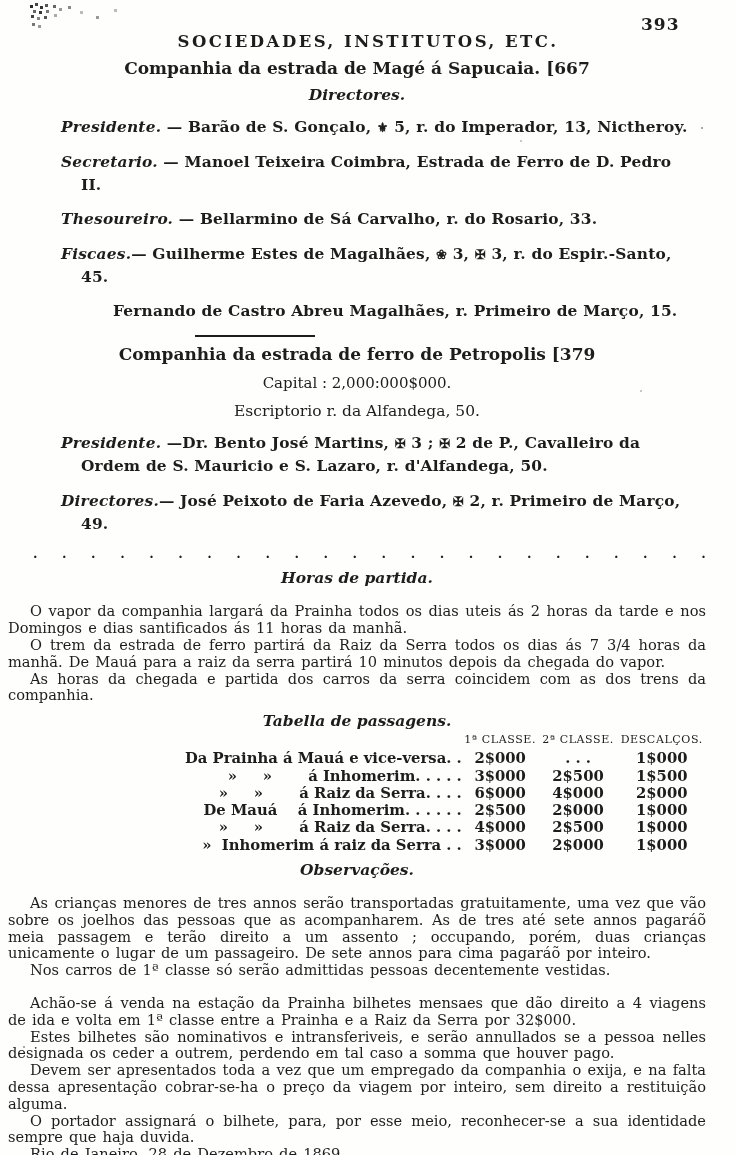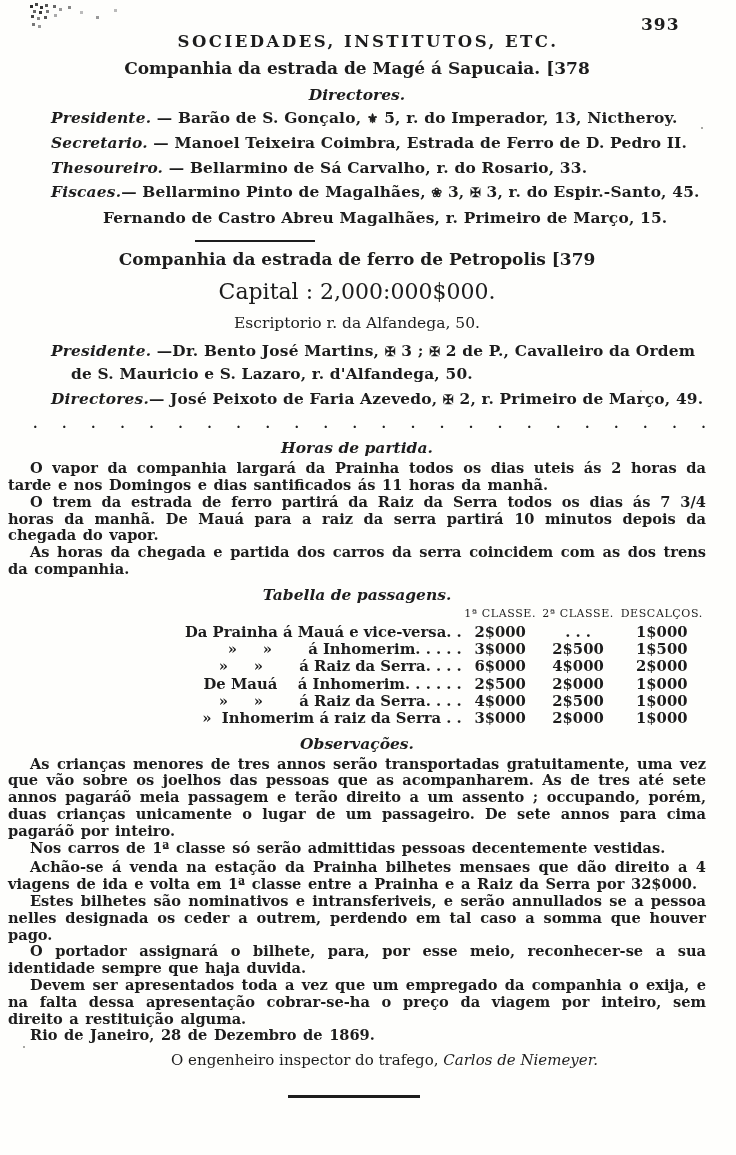--- a/index.html
+++ b/index.html
@@ -26,43 +26,43 @@
 
   .sec-title{
     text-align:center;font-weight:bold;font-size:17px;
     margin:7px 0 0 0;white-space:nowrap;
   }
   .iheading{
     text-align:center;font-style:italic;font-size:15.5px;
     margin:7px 0 3px 0;font-weight:bold;
   }
   .centerline{text-align:center;margin:10px 0 0 0;}
-  .capital{font-size:22px;}
+  .capital{font-size:15px;}
   .office{font-size:15.5px;}
 
   .officers{margin:3px 0 0 41px;}
   .off{
-    margin:2px;padding-left:20px;text-indent:-20px;
+    margin:12px;padding-left:20px;text-indent:-20px;
     font-weight:bold;font-size:15.4px;line-height:22.4px;
     letter-spacing:.2px;
   }
   .off-cont{text-indent:0;padding-left:52px;}
   .role{font-style:italic;}
   .medal{font-size:13px;font-weight:bold;}
 
   .dotsrow{
     margin:6px 0 0 25px;font-size:13px;font-weight:bold;
     word-spacing:20px;white-space:nowrap;line-height:14px;
   }
 
   .para{
     margin:0;text-align:justify;text-indent:22px;
     font-size:14.6px;line-height:16.8px;word-spacing:1.5px;
   }
-  .para-block{margin-top:3px;font-weight:bold;}
+  .para-block{margin-top:16px;}
 
   .fares{
     border-collapse:collapse;margin:3px 0 0 177px;
     font-size:14.8px;font-weight:bold;
   }
   .fares th{
     font-weight:normal;font-size:11px;letter-spacing:.6px;
     padding:0 0 3px 0;text-align:center;white-space:nowrap;
   }
   .fares td{padding:0;line-height:17.3px;white-space:nowrap;}
@@ -107,28 +107,28 @@
   <div class="speck s2"></div>
   <div class="speck s3"></div>
   <div class="speck s4"></div>
 
   <div class="pagenum">393</div>
 
   <div class="content">
 
     <div class="running-head">SOCIEDADES, INSTITUTOS, ETC.</div>
 
-    <div class="sec-title">Companhia da estrada de Magé á Sapucaia. [378</div>
+    <div class="sec-title">Companhia da estrada de Magé á Sapucaia. [667</div>
     <div class="iheading">Directores.</div>
 
     <div class="officers">
       <p class="off"><span class="role">Presidente.</span><span> — Barão de S. Gonçalo, </span><span class="medal">⚜</span><span> 5, r. do Imperador, 13, Nictheroy.</span></p>
       <p class="off"><span class="role">Secretario.</span><span> — Manoel Teixeira Coimbra, Estrada de Ferro de D. Pedro II.</span></p>
       <p class="off"><span class="role">Thesoureiro.</span><span> — Bellarmino de Sá Carvalho, r. do Rosario, 33.</span></p>
-      <p class="off"><span class="role">Fiscaes.</span><span>— Bellarmino Pinto de Magalhães, </span><span class="medal">❀</span><span> 3, </span><span class="medal">✠</span><span> 3, r. do Espir.-Santo, 45.</span></p>
+      <p class="off"><span class="role">Fiscaes.</span><span>— Guilherme Estes de Magalhães, </span><span class="medal">❀</span><span> 3, </span><span class="medal">✠</span><span> 3, r. do Espir.-Santo, 45.</span></p>
       <p class="off off-cont"><span>Fernando de Castro Abreu Magalhães, r. Primeiro de Março, 15.</span></p>
     </div>
 
     <div class="divider div1"></div>
 
     <div class="sec-title">Companhia da estrada de ferro de Petropolis [379</div>
     <div class="centerline capital">Capital : 2,000:000$000.</div>
     <div class="centerline office">Escriptorio r. da Alfandega, 50.</div>
 
     <div class="officers" style="margin-top:8px;">
@@ -197,22 +197,22 @@
 
     <div class="iheading">Observações.</div>
     <div class="para-block">
       <p class="para">As crianças menores de tres annos serão transportadas gratuitamente, uma vez que vão sobre os joelhos das pessoas que as acompanharem. As de tres até sete annos pagaráõ meia passagem e terão direito a um assento ; occupando, porém, duas crianças unicamente o lugar de um passageiro. De sete annos para cima pagaráõ por inteiro.</p>
       <p class="para">Nos carros de 1ª classe só serão admittidas pessoas decentemente vestidas.</p>
     </div>
 
     <div class="para-block">
       <p class="para">Achão-se á venda na estação da Prainha bilhetes mensaes que dão direito a 4 viagens de ida e volta em 1ª classe entre a Prainha e a Raiz da Serra por 32$000.</p>
       <p class="para">Estes bilhetes são nominativos e intransferiveis, e serão annullados se a pessoa nelles designada os ceder a outrem, perdendo em tal caso a somma que houver pago.</p>
+      <p class="para">Devem ser apresentados toda a vez que um empregado da companhia o exija, e na falta dessa apresentação cobrar-se-ha o preço da viagem por inteiro, sem direito a restituição alguma.</p>
       <p class="para">O portador assignará o bilhete, para, por esse meio, reconhecer-se a sua identidade sempre que haja duvida.</p>
-      <p class="para">Devem ser apresentados toda a vez que um empregado da companhia o exija, e na falta dessa apresentação cobrar-se-ha o preço da viagem por inteiro, sem direito a restituição alguma.</p>
       <p class="para rio">Rio de Janeiro, 28 de Dezembro de 1869.</p>
     </div>
 
     <p class="sig"><span>O engenheiro inspector do trafego, </span><span class="sig-name">Carlos de Niemeyer.</span></p>
 
     <div class="divider div2"></div>
 
   </div>
 </div>
 

